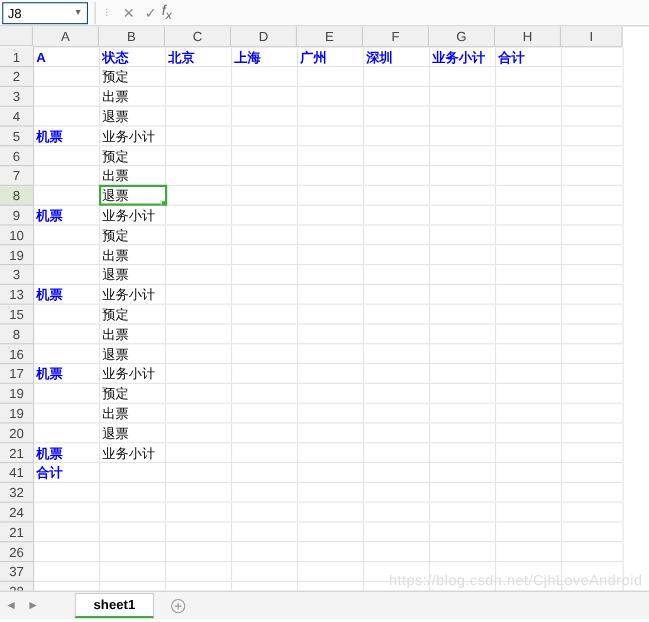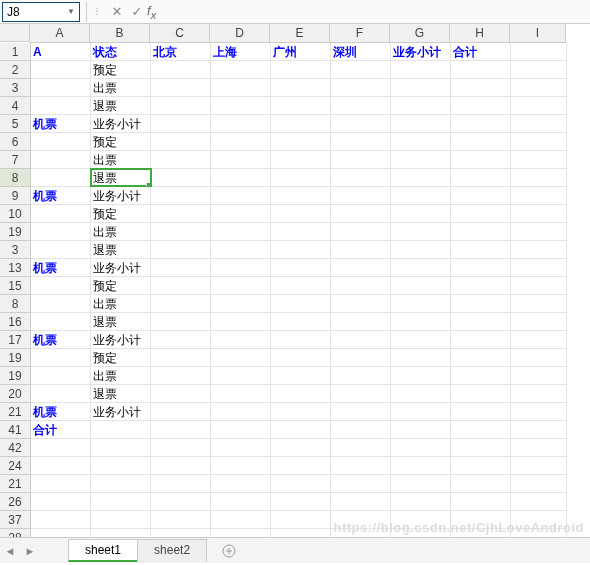--- a/index.html
+++ b/index.html
@@ -32,26 +32,26 @@
   .w-D { width: 60px; } .w-E { width: 60px; } .w-F { width: 60px; }
   .w-G { width: 60px; } .w-H { width: 60px; } .w-I { width: 56px; }
   
   .selected-cell { outline: 2px solid #3ea93e; outline-offset: -1px; position: relative; }
   .selected-cell::after { content: ''; position: absolute; right: -3px; bottom: -3px; width: 5px; height: 5px; background: #3ea93e; border: 1px solid #fff; }
   .hl-hdr { background: #e0e8d8; }
   
   .tab-bar { position: absolute; bottom: 2px; left: 0; right: 0; height: 26px; display: flex; align-items: center; background: #f4f4f4; border-top: 1px solid #ccc; }
   .nav-btn { width: 20px; text-align: center; color: #888; font-size: 11px; cursor: pointer; }
   .tabs { display: flex; margin-left: 28px; }
-  .tab { padding: 3px 16px; background: #eee; border: 1px solid #ccc; border-bottom: none; margin-right: -1px; color: #444; cursor: pointer; font-size: 12px; }
+  .tab { padding: 3px 16px; background: #eee; border: 1px solid #ccc; border-bottom: none; margin-right: -1px; color: #444; cursor: pointer; font-size: 12px; font-weight: bold; }
   .tab.active { background: #fff; border-bottom: 2px solid #3ea93e; color: #000; }
   .add-tab { width: 26px; text-align: center; color: #888; margin-left: 10px; cursor: pointer; }
   .add-tab svg { vertical-align: middle; }
   
-  .watermark { position: absolute; right: 6px; bottom: 30px; color: #ddd; font-size: 13px; letter-spacing: 0.5px; pointer-events: none; font-weight: bold; }
+  .watermark { position: absolute; right: 6px; bottom: 30px; color: #ddd; font-size: 13px; letter-spacing: 0.5px; pointer-events: none; }
   
   .grid-container { height: 517px; overflow: hidden; }
 </style>
 </head>
 <body>
 
 <div class="formula-bar">
   <div class="name-box">
     <span class="name-box-text">J8</span>
     <span class="nb-caret">▼</span>
@@ -96,21 +96,21 @@
         <div class="rh">13</div>
         <div class="rh">15</div>
         <div class="rh">8</div>
         <div class="rh">16</div>
         <div class="rh">17</div>
         <div class="rh">19</div>
         <div class="rh">19</div>
         <div class="rh">20</div>
         <div class="rh">21</div>
         <div class="rh">41</div>
-        <div class="rh">42</div>
+        <div class="rh">32</div>
         <div class="rh">24</div>
         <div class="rh">21</div>
         <div class="rh">26</div>
         <div class="rh">37</div>
         <div class="rh">28</div>
       </div>
     <div class="cells" id="cells">
         <div class="row">
           <div class="cell w-A blue-bold">A</div>
           <div class="cell w-B blue-bold">状态</div>
@@ -423,21 +423,20 @@
   </div>
 </div>
 
 <div class="watermark">https://blog.csdn.net/CjhLoveAndroid</div>
 
 <div class="tab-bar">
   <div class="nav-btn">◄</div>
   <div class="nav-btn">►</div>
   <div class="tabs" id="tabs">
       <div class="tab active">sheet1</div>
-      <div class="tab">sheet2</div>
     </div>
   <div class="add-tab">
     <svg width="14" height="14" viewBox="0 0 14 14">
         <circle cx="7" cy="7" r="6" fill="none" stroke="#999" stroke-width="1"></circle>
         <line x1="7" y1="4" x2="7" y2="10" stroke="#999" stroke-width="1"></line>
         <line x1="4" y1="7" x2="10" y2="7" stroke="#999" stroke-width="1"></line>
       </svg>
   </div>
 </div>
 

